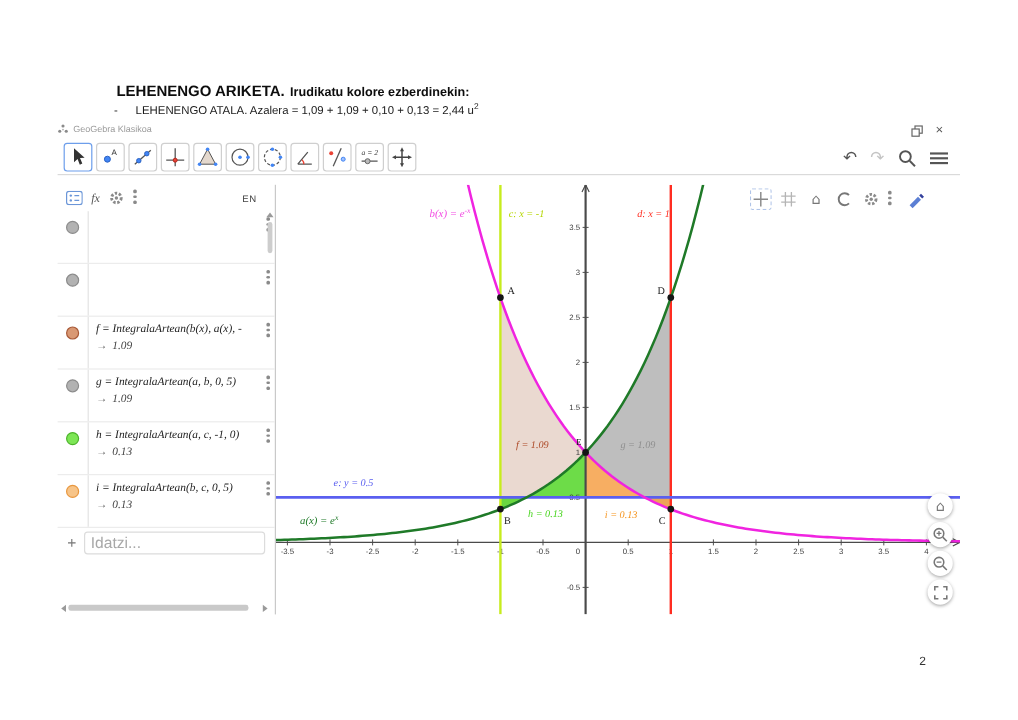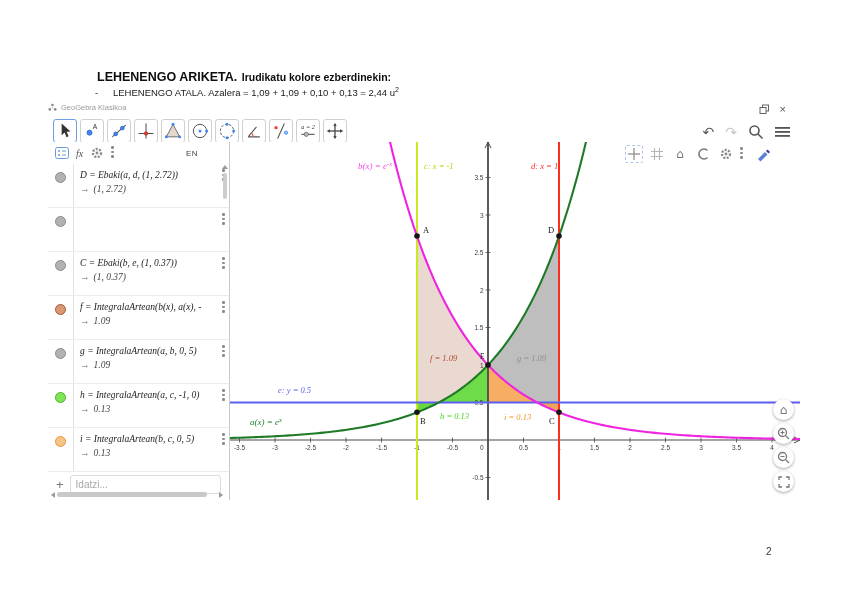--- a/index.html
+++ b/index.html
@@ -26,41 +26,41 @@
   .toolbar{position:absolute;top:14px;left:0;right:0;height:28px;border-bottom:1px solid #dadada;
            display:flex;align-items:center;padding-left:5px;gap:3px;}
   .tool{width:24px;height:24px;border:1px solid #cfcfcf;border-radius:3px;background:#fff;
         display:flex;align-items:center;justify-content:center;box-sizing:border-box;}
   .tool.selected{border:1.5px solid #6d9eeb;}
   .toolbar-right{position:absolute;right:10px;top:3px;height:24px;display:flex;gap:11px;align-items:center;}
   .glyph{font-family:"DejaVu Sans",sans-serif;}
   .undo-g{font-size:14px;color:#555;}
   .redo-g{font-size:14px;color:#c4c4c4;}
 
-  .content{position:absolute;top:39px;left:0;right:0;height:358px;display:flex;}
+  .content{position:absolute;top:51px;left:0;right:0;height:358px;display:flex;}
 
   
   .alg{width:182px;min-width:182px;border-right:1px solid #c9c9c9;position:relative;box-sizing:border-box;background:#fff;}
   .alg-header{height:22px;display:flex;align-items:center;gap:7px;padding:0 7px;}
   .fx-label{font-family:"Liberation Serif",serif;font-style:italic;font-size:10px;color:#555;}
-  .lang-label{margin-left:auto;font-size:8px;color:#444;letter-spacing:.5px;margin-right:24px;}
+  .lang-label{margin-left:auto;font-size:8px;color:#444;letter-spacing:.5px;margin-right:8px;}
   .kebab{display:inline-block;width:3px;}
   .kebab i{display:block;width:2.5px;height:2.5px;border-radius:50%;background:#8a8a8a;margin:0 0 2px 0;}
   .alg-row{height:43px;border-bottom:1px solid #ececec;display:flex;position:relative;}
   .gutter{width:26px;border-right:1px solid #e3e3e3;display:flex;justify-content:center;padding-top:8px;box-sizing:border-box;}
   .dot{width:11px;height:11px;border-radius:50%;border:1.5px solid #888;box-sizing:border-box;}
   .rowbody{flex:1;overflow:hidden;white-space:nowrap;padding:6px 0 0 6px;
            font-family:"Liberation Serif",serif;font-style:italic;font-size:9.5px;color:#222;}
   .rowval{margin-top:4px;color:#444;}
   .rowval .arr{margin-right:4px;color:#666;}
   .row-kebab{position:absolute;right:4px;top:5px;}
   .alg-input{height:24px;display:flex;align-items:center;gap:6px;padding:0 8px;}
   .plus{color:#777;font-size:13px;line-height:13px;}
   .inputbox{flex:1;height:17px;line-height:17px;border:1px solid #dcdcdc;border-radius:3px;
-            padding-left:5px;color:#a8a8a8;font-size:10px;}
+            padding-left:5px;color:#a8a8a8;font-size:13px;}
   .vscroll{position:absolute;right:1px;top:23px;width:6px;height:160px;}
   .vthumb{position:absolute;top:8px;left:1px;width:4px;height:26px;background:#cdcdcd;border-radius:2px;}
   .tri-up{width:0;height:0;border-left:3px solid transparent;border-right:3px solid transparent;border-bottom:4px solid #9a9a9a;}
   .hscroll{position:absolute;left:3px;right:6px;bottom:2px;height:7px;display:flex;align-items:center;gap:2px;}
   .tri-l{width:0;height:0;border-top:3px solid transparent;border-bottom:3px solid transparent;border-right:4px solid #9a9a9a;}
   .tri-r{width:0;height:0;border-top:3px solid transparent;border-bottom:3px solid transparent;border-left:4px solid #9a9a9a;}
   .hthumb{height:5px;width:150px;background:#c9c9c9;border-radius:2px;}
 
   
   .graph{flex:1;position:relative;background:#fff;overflow:hidden;}
@@ -216,48 +216,30 @@
             <i></i>
           </span>
         <span class="lang-label">EN</span>
       </div>
 
       <div>
         <div class="alg-row">
           <div class="gutter">
               <span class="dot" style="background: rgb(178, 178, 178); border-color: rgb(140, 140, 140);"></span>
             </div>
-          <div class="rowbody">
-            <div>D = Ebaki(a, d, (1, 2.72))</div>
-            <div class="rowval"><span class="arr">→</span><span>(1, 2.72)</span></div>
-          </div>
           <span class="kebab row-kebab">
               <i></i>
               <i></i>
               <i></i>
             </span>
         </div>
         <div class="alg-row">
           <div class="gutter">
               <span class="dot" style="background: rgb(178, 178, 178); border-color: rgb(140, 140, 140);"></span>
             </div>
-          <span class="kebab row-kebab">
-              <i></i>
-              <i></i>
-              <i></i>
-            </span>
-        </div>
-        <div class="alg-row">
-          <div class="gutter">
-              <span class="dot" style="background: rgb(178, 178, 178); border-color: rgb(140, 140, 140);"></span>
-            </div>
-          <div class="rowbody">
-            <div>C = Ebaki(b, e, (1, 0.37))</div>
-            <div class="rowval"><span class="arr">→</span><span>(1, 0.37)</span></div>
-          </div>
           <span class="kebab row-kebab">
               <i></i>
               <i></i>
               <i></i>
             </span>
         </div>
         <div class="alg-row">
           <div class="gutter">
               <span class="dot" style="background: rgb(217, 152, 115); border-color: rgb(168, 90, 56);"></span>
             </div>

